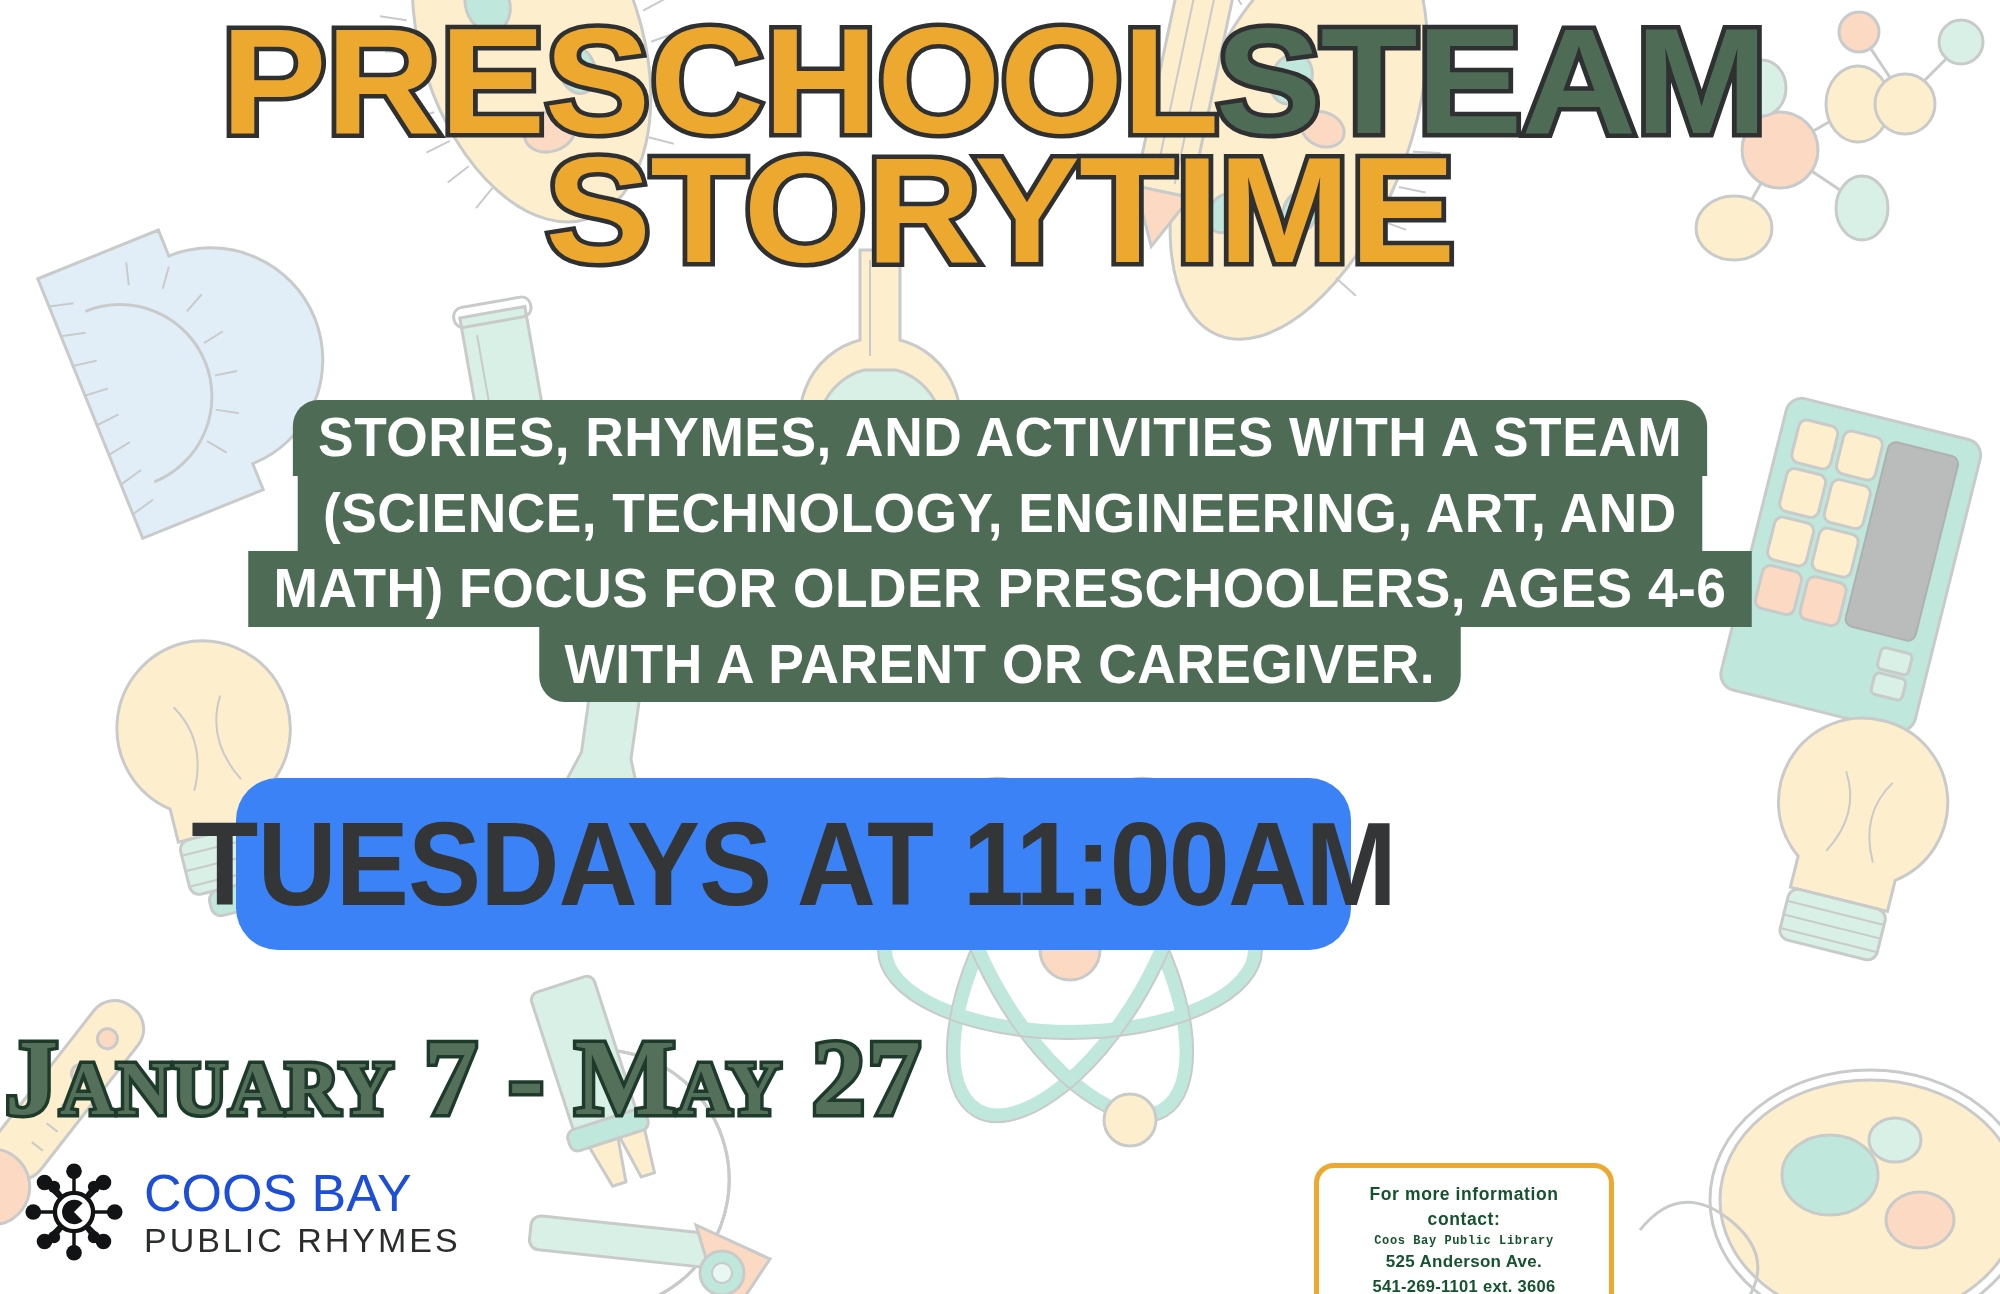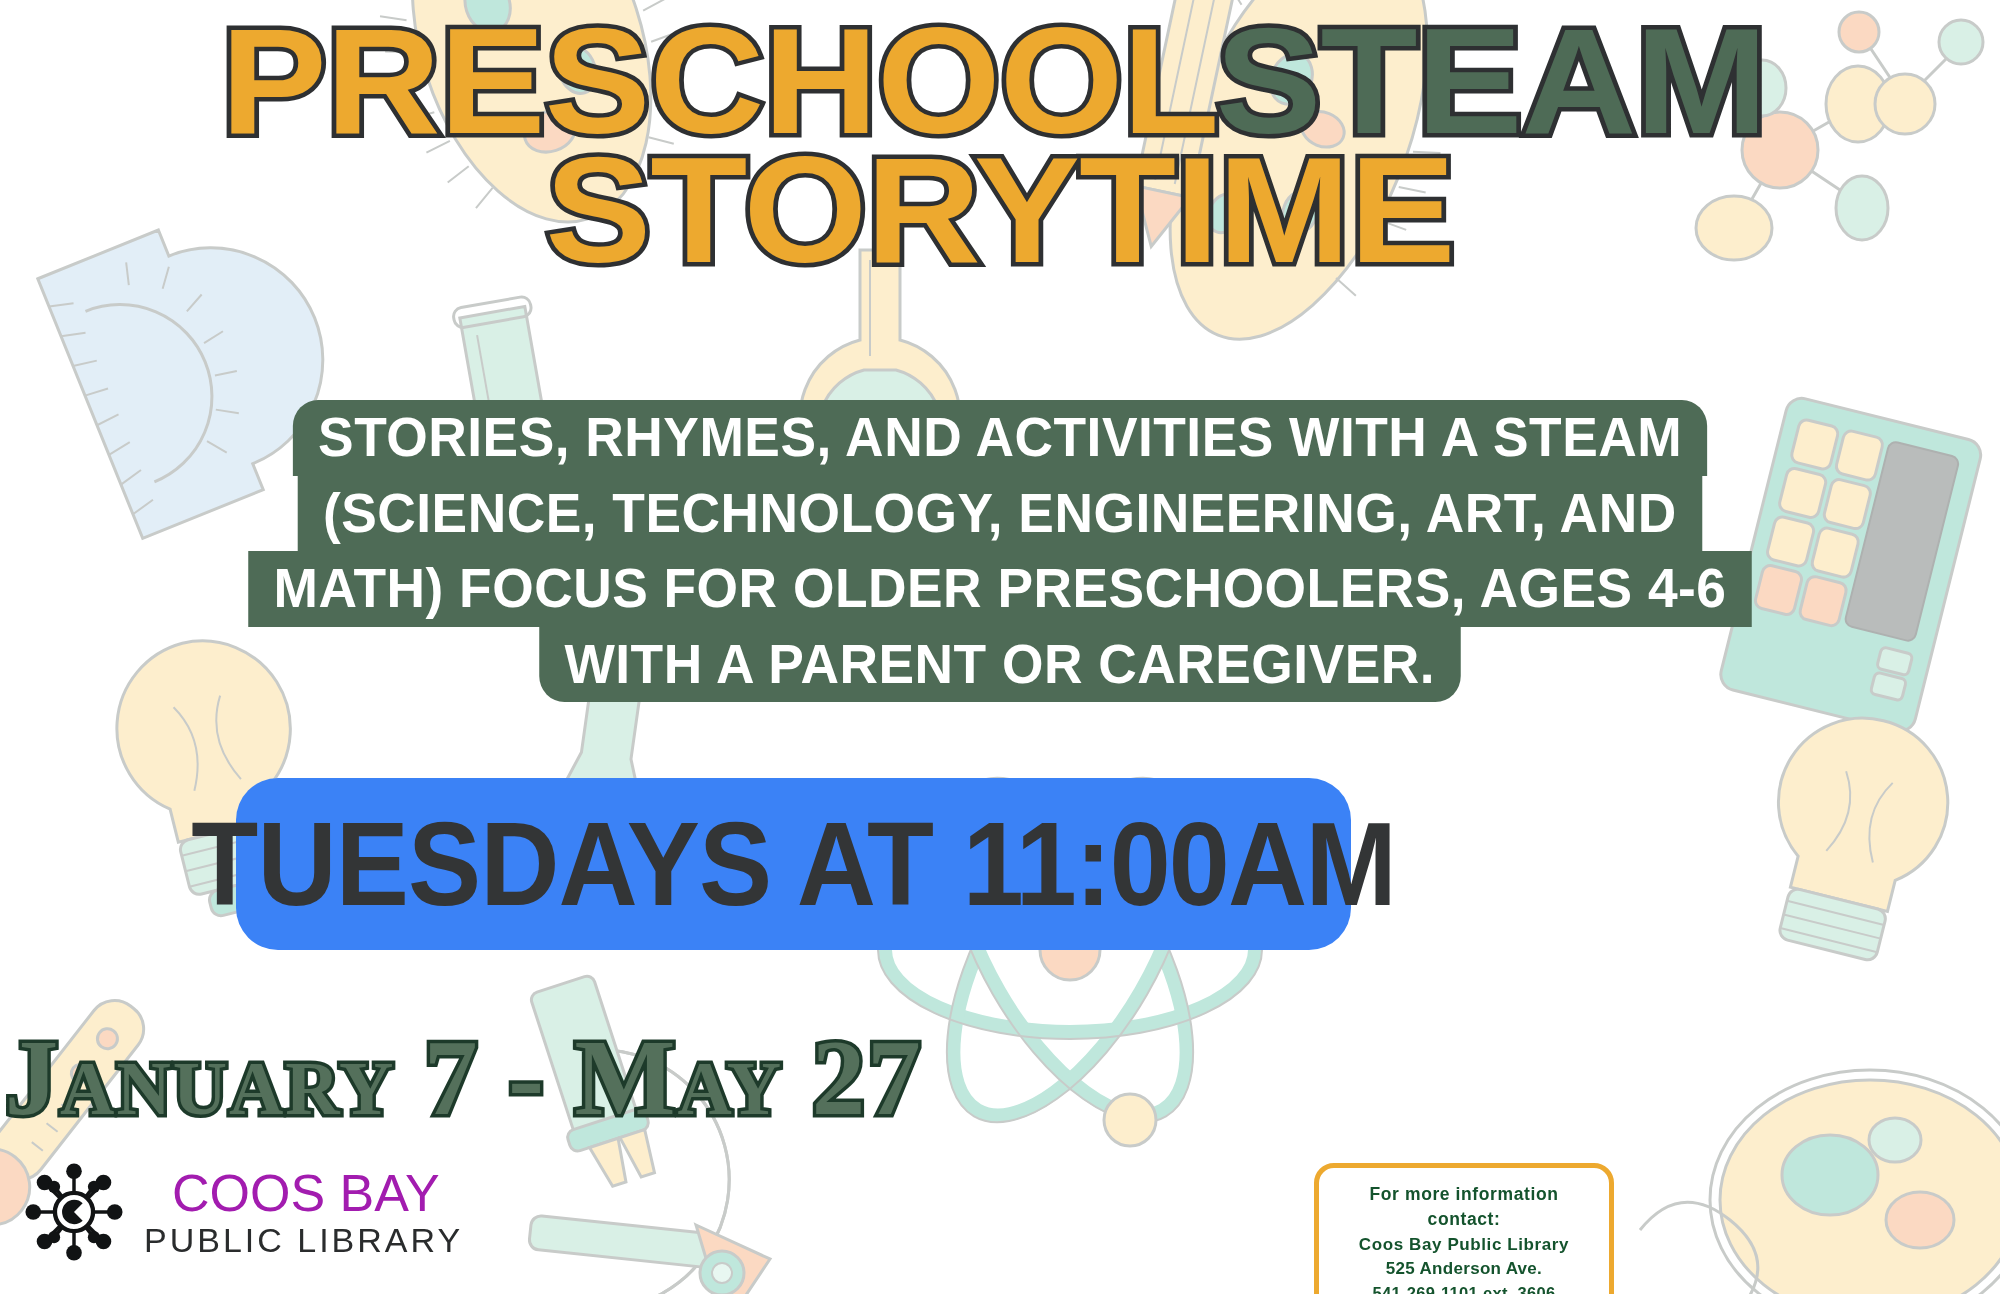--- a/index.html
+++ b/index.html
@@ -115,21 +115,21 @@
 
   
   .logo{
     position:absolute;left:22px;top:1160px;
     display:flex;align-items:center;gap:18px;
   }
   .logo-mark{ width:104px;height:104px;flex:0 0 104px; }
   .logo-text{ display:flex;flex-direction:column;line-height:1; }
   .logo-main{
     font-family:"Liberation Sans", sans-serif;
-    font-weight:400;font-size:52px;color:#a21caf;letter-spacing:0px;margin-left:28px;
+    font-weight:400;font-size:52px;color:#1d4ed8;letter-spacing:0px;
   }
   .logo-sub{
     font-family:"Liberation Sans", sans-serif;
     font-weight:300;font-size:34px;color:#2a2c2d;letter-spacing:3px;
     margin-top:4px;
   }
 
   
   .contact-box{
     position:absolute;right:22px;top:1163px;
@@ -143,21 +143,21 @@
   }
   .contact-line{
     font-family:"Liberation Sans", sans-serif;
     font-weight:700;
     color:#14532d;
     font-size:17px;
     line-height:1.45;
     letter-spacing:0.3px;
   }
   .contact-line.l1{ font-size:17.5px; letter-spacing:0.6px;}
-  .contact-line.l2{ font-size:17px; letter-spacing:0.6px;}
+  .contact-line.l2{ font-size:12px; letter-spacing:0.6px;font-family:Liberation Mono, monospace;}
   .contact-line.l3{ font-size:17px; }
   .contact-line.l4{ font-size:16.5px; }
 </style>
 </head>
 <body>
 
 <div id="poster">
 
   <svg id="bg-doodles" viewBox="0 0 2000 1294" xmlns="http://www.w3.org/2000/svg">
     <defs>
@@ -401,21 +401,21 @@
           <line x1="60" y1="60" x2="40" y2="86"></line>
             <circle cx="37" cy="89" r="7" stroke="none"></circle>
           <line x1="60" y1="60" x2="80" y2="86"></line>
             <circle cx="83" cy="89" r="7" stroke="none"></circle>
         </g>
         <circle cx="60" cy="60" r="22" fill="#ffffff" stroke="#111314" stroke-width="5"></circle>
         <path d="M70 50 a14 14 0 1 0 0 20 L60 60 Z" fill="#111314"></path>
       </svg>
       <div class="logo-text">
         <span class="logo-main">COOS BAY</span>
-        <span class="logo-sub">PUBLIC LIBRARY</span>
+        <span class="logo-sub">PUBLIC RHYMES</span>
       </div>
     </div>
 
     <div class="contact-box">
       <div class="contact-line l1">For more information contact:</div>
       <div class="contact-line l2">Coos Bay Public Library</div>
       <div class="contact-line l3">525 Anderson Ave.</div>
       <div class="contact-line l4">541-269-1101 ext. 3606</div>
     </div>
 

